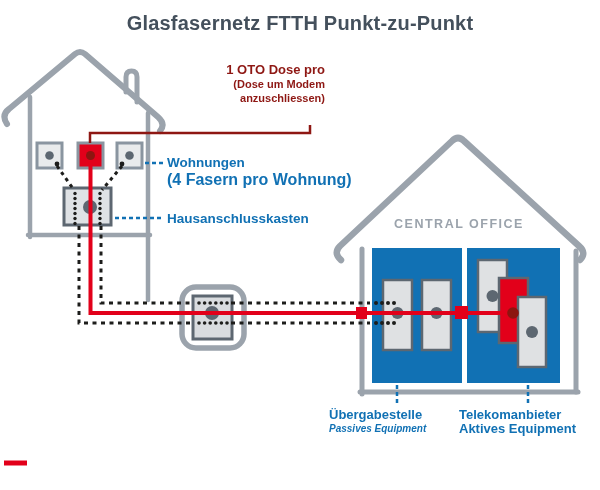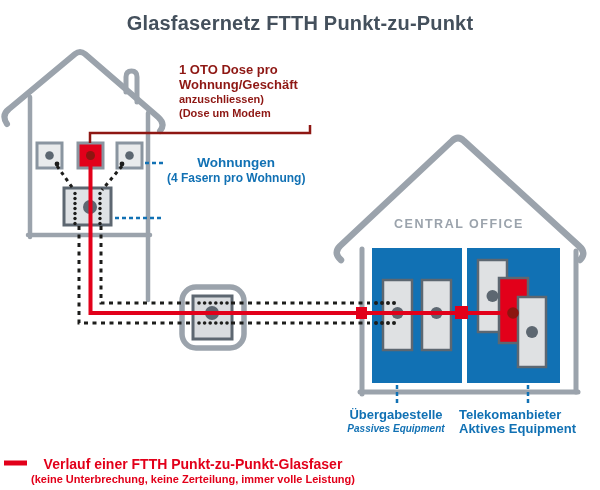--- a/index.html
+++ b/index.html
@@ -1,33 +1,33 @@
 <!DOCTYPE html>
 <html><head>
 <meta charset="utf-8">
 <style>
   html,body{margin:0;padding:0;background:#fff;}
   #stage{position:relative;width:600px;height:490px;background:#fff;overflow:hidden;
          font-family:"Liberation Sans",sans-serif;}
   #art{position:absolute;left:0;top:0;}
-  .lbl{position:absolute;text-align:center;}
+  .lbl{position:absolute;}
   .title{left:0;top:12px;width:600px;text-align:center;font-size:20px;font-weight:bold;
          color:#44505c;letter-spacing:.2px;}
   .gebaeude{left:50px;top:105px;width:78px;text-align:center;font-size:14px;font-weight:bold;
             color:#9ba3ac;letter-spacing:.5px;}
-  .oto{left:179px;top:62px;width:146px;text-align:left;color:#8e1713;font-weight:bold;}
+  .oto{left:179px;top:62px;width:146px;text-align:right;color:#8e1713;font-weight:bold;}
   .oto .big{font-size:13px;line-height:15px;}
   .oto .small{font-size:11px;line-height:14px;}
   .wohnungen{left:167px;top:154px;color:#1171b4;}
   .wohnungen .l1{font-size:13.5px;font-weight:bold;line-height:17px;}
-  .wohnungen .l2{font-size:12px;font-weight:bold;}
+  .wohnungen .l2{font-size:16px;font-weight:bold;}
   .hak{left:167px;top:211px;color:#1171b4;font-size:13.5px;font-weight:bold;}
   .co{left:380px;top:217px;width:158px;text-align:center;font-size:12.5px;font-weight:bold;
       color:#9ba3ac;letter-spacing:1.5px;}
-  .handover{left:329px;top:408px;width:134px;text-align:center;color:#1171b4;}
+  .handover{left:329px;top:408px;width:134px;color:#1171b4;}
   .handover .l1{font-size:13px;font-weight:bold;line-height:14px;}
   .handover .l3{font-size:10px;font-weight:bold;line-height:14px;font-style:italic;}
   .provider{left:459px;top:408px;width:138px;text-align:left;color:#1171b4;}
   .provider .l1{font-size:13px;font-weight:bold;line-height:14px;}
   .provider .l2{font-size:13px;font-weight:bold;line-height:14px;}
   .legend{left:31px;top:455px;color:#e2001a;}
   .legend .l1{font-size:14px;font-weight:bold;line-height:18px;}
   .legend .l2{font-size:11px;font-weight:bold;line-height:13px;}
 </style>
 </head>
@@ -151,41 +151,37 @@
       <circle cx="90.5" cy="155.5" r="4.5" fill="#8c1510"></circle>
       <circle cx="513" cy="313" r="5.8" fill="#8c1510"></circle>
     </g>
   </svg>
 
   <div class="lbl title">Glasfasernetz FTTH Punkt-zu-Punkt</div>
 
 
   <div class="lbl oto">
     <div class="big">1 OTO Dose pro</div>
-    <div class="big">Wohnung/Geschäft</div>
+    <div class="small">(Dose um Modem</div>
     <div class="small">anzuschliessen)</div>
-    <div class="small">(Dose um Modem</div>
   </div>
 
   <div class="lbl wohnungen">
     <div class="l1">Wohnungen</div>
     <div class="l2">(4 Fasern pro Wohnung)</div>
   </div>
 
+  <div class="lbl hak">Hausanschlusskasten</div>
 
   <div class="lbl co">CENTRAL OFFICE</div>
 
   <div class="lbl handover">
     <div class="l1">Übergabestelle</div>
     <div class="l3">Passives Equipment</div>
   </div>
 
   <div class="lbl provider">
     <div class="l1">Telekomanbieter</div>
     <div class="l2">Aktives Equipment</div>
   </div>
 
-  <div class="lbl legend">
-    <div class="l1">Verlauf einer FTTH Punkt-zu-Punkt-Glasfaser</div>
-    <div class="l2">(keine Unterbrechung, keine Zerteilung, immer volle Leistung)</div>
-  </div>
 
 </div>
 
 </body></html>

